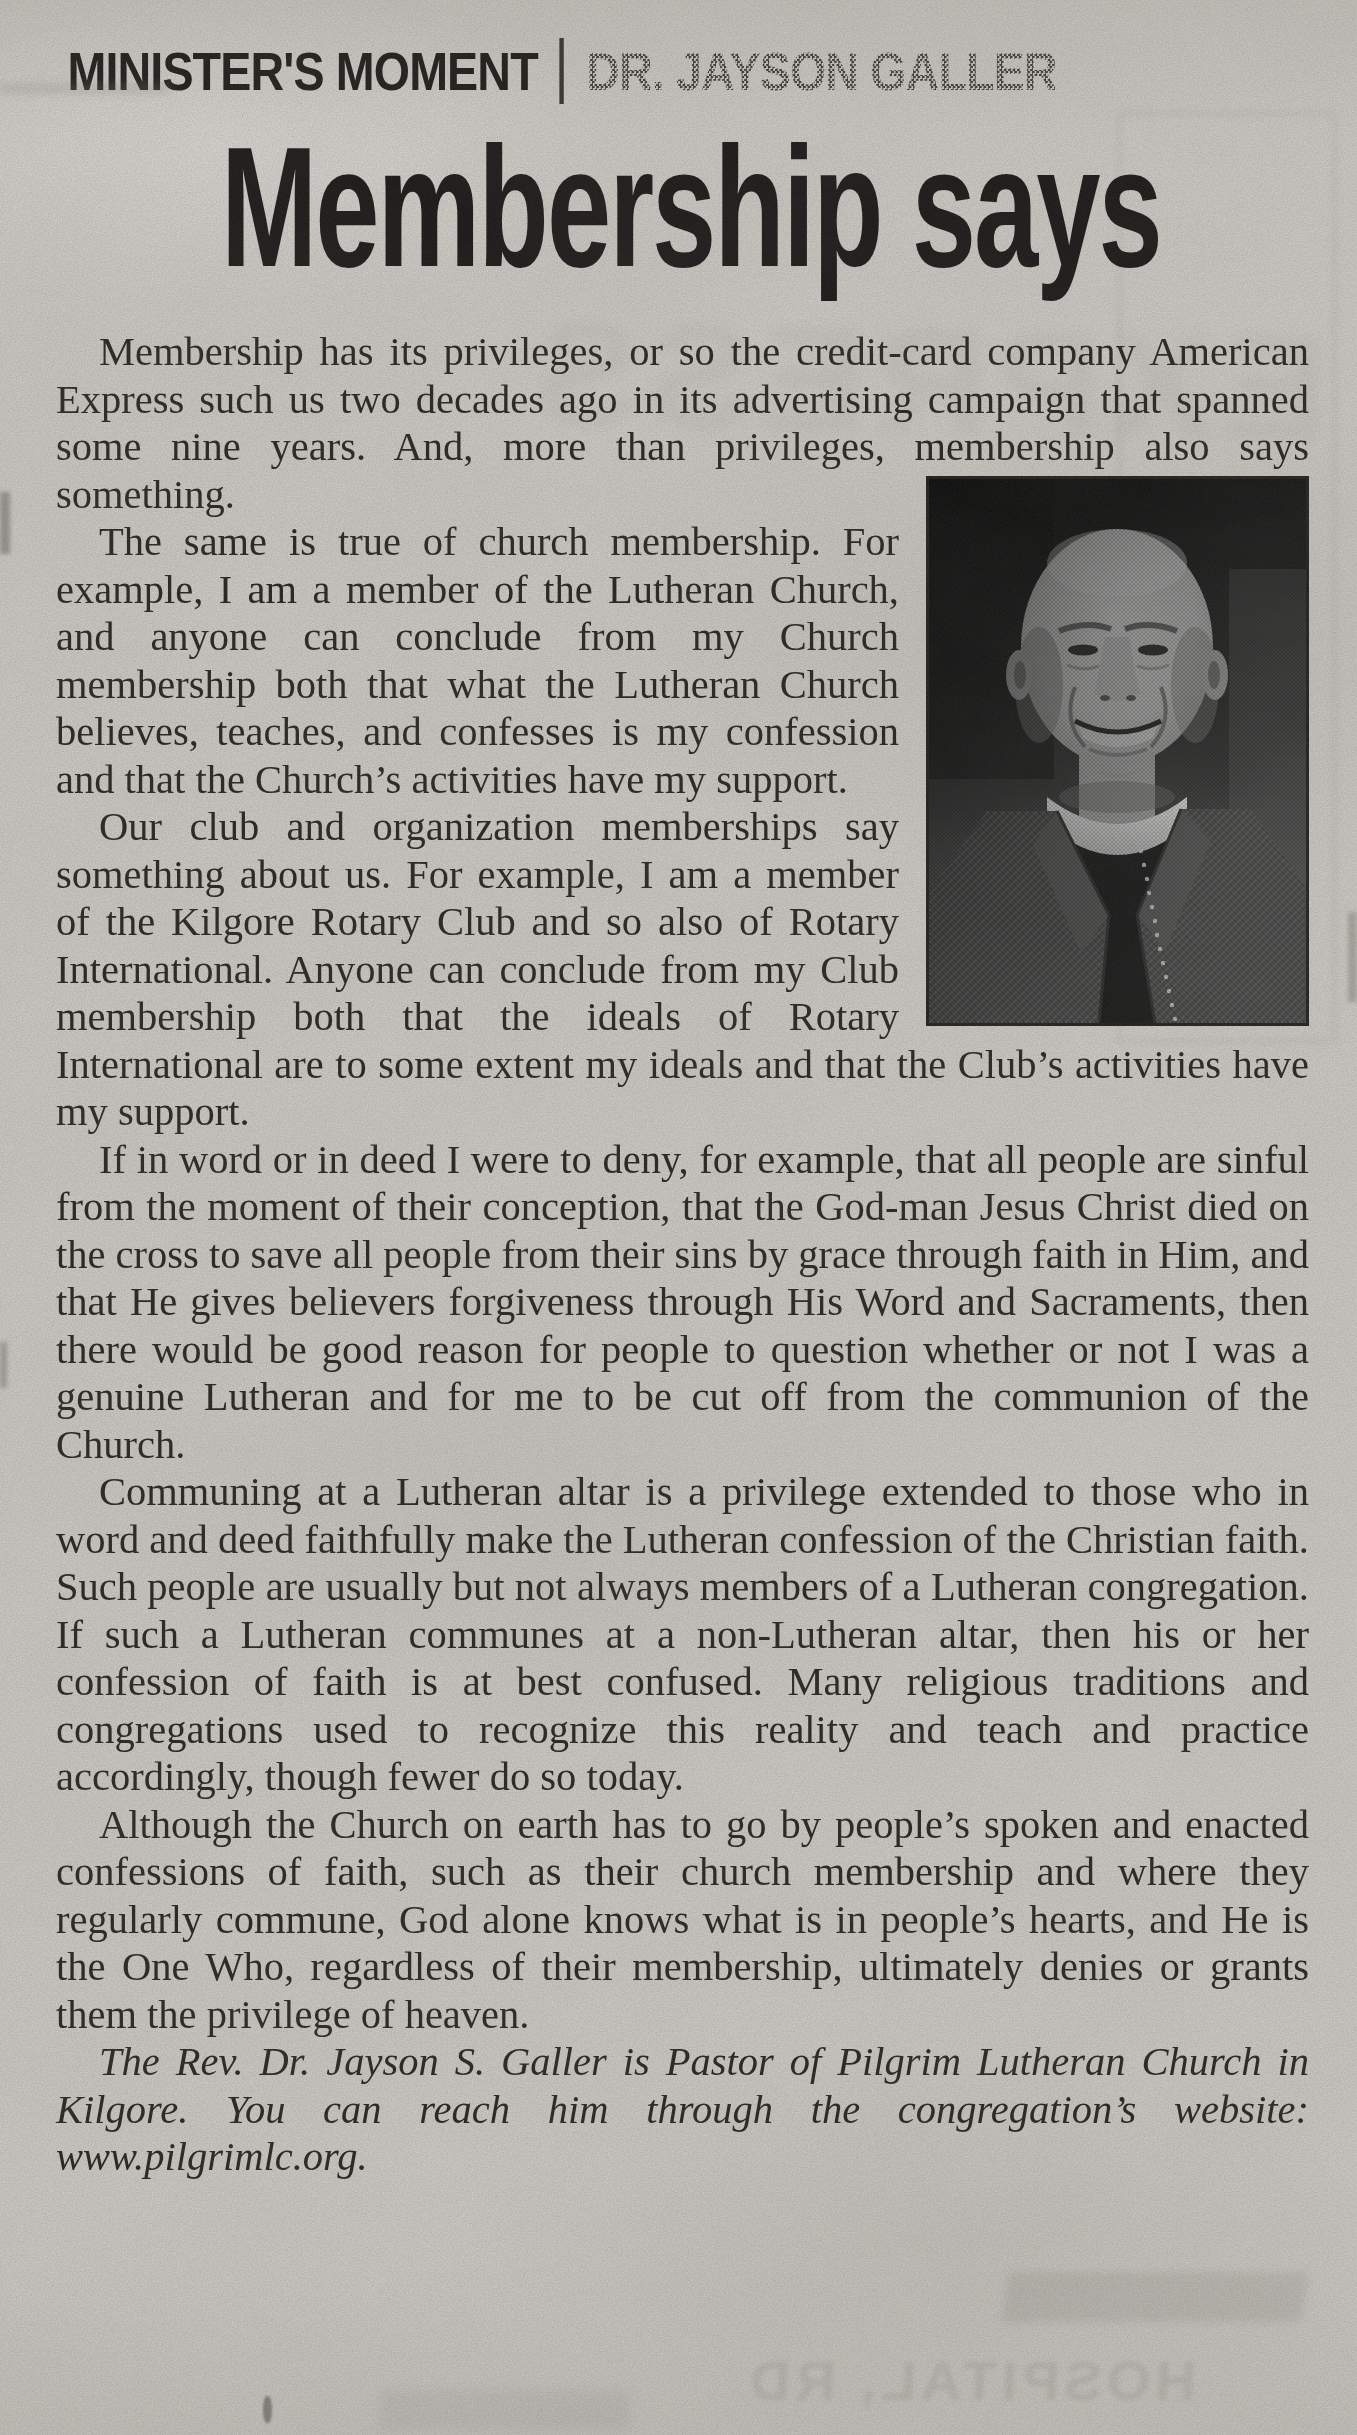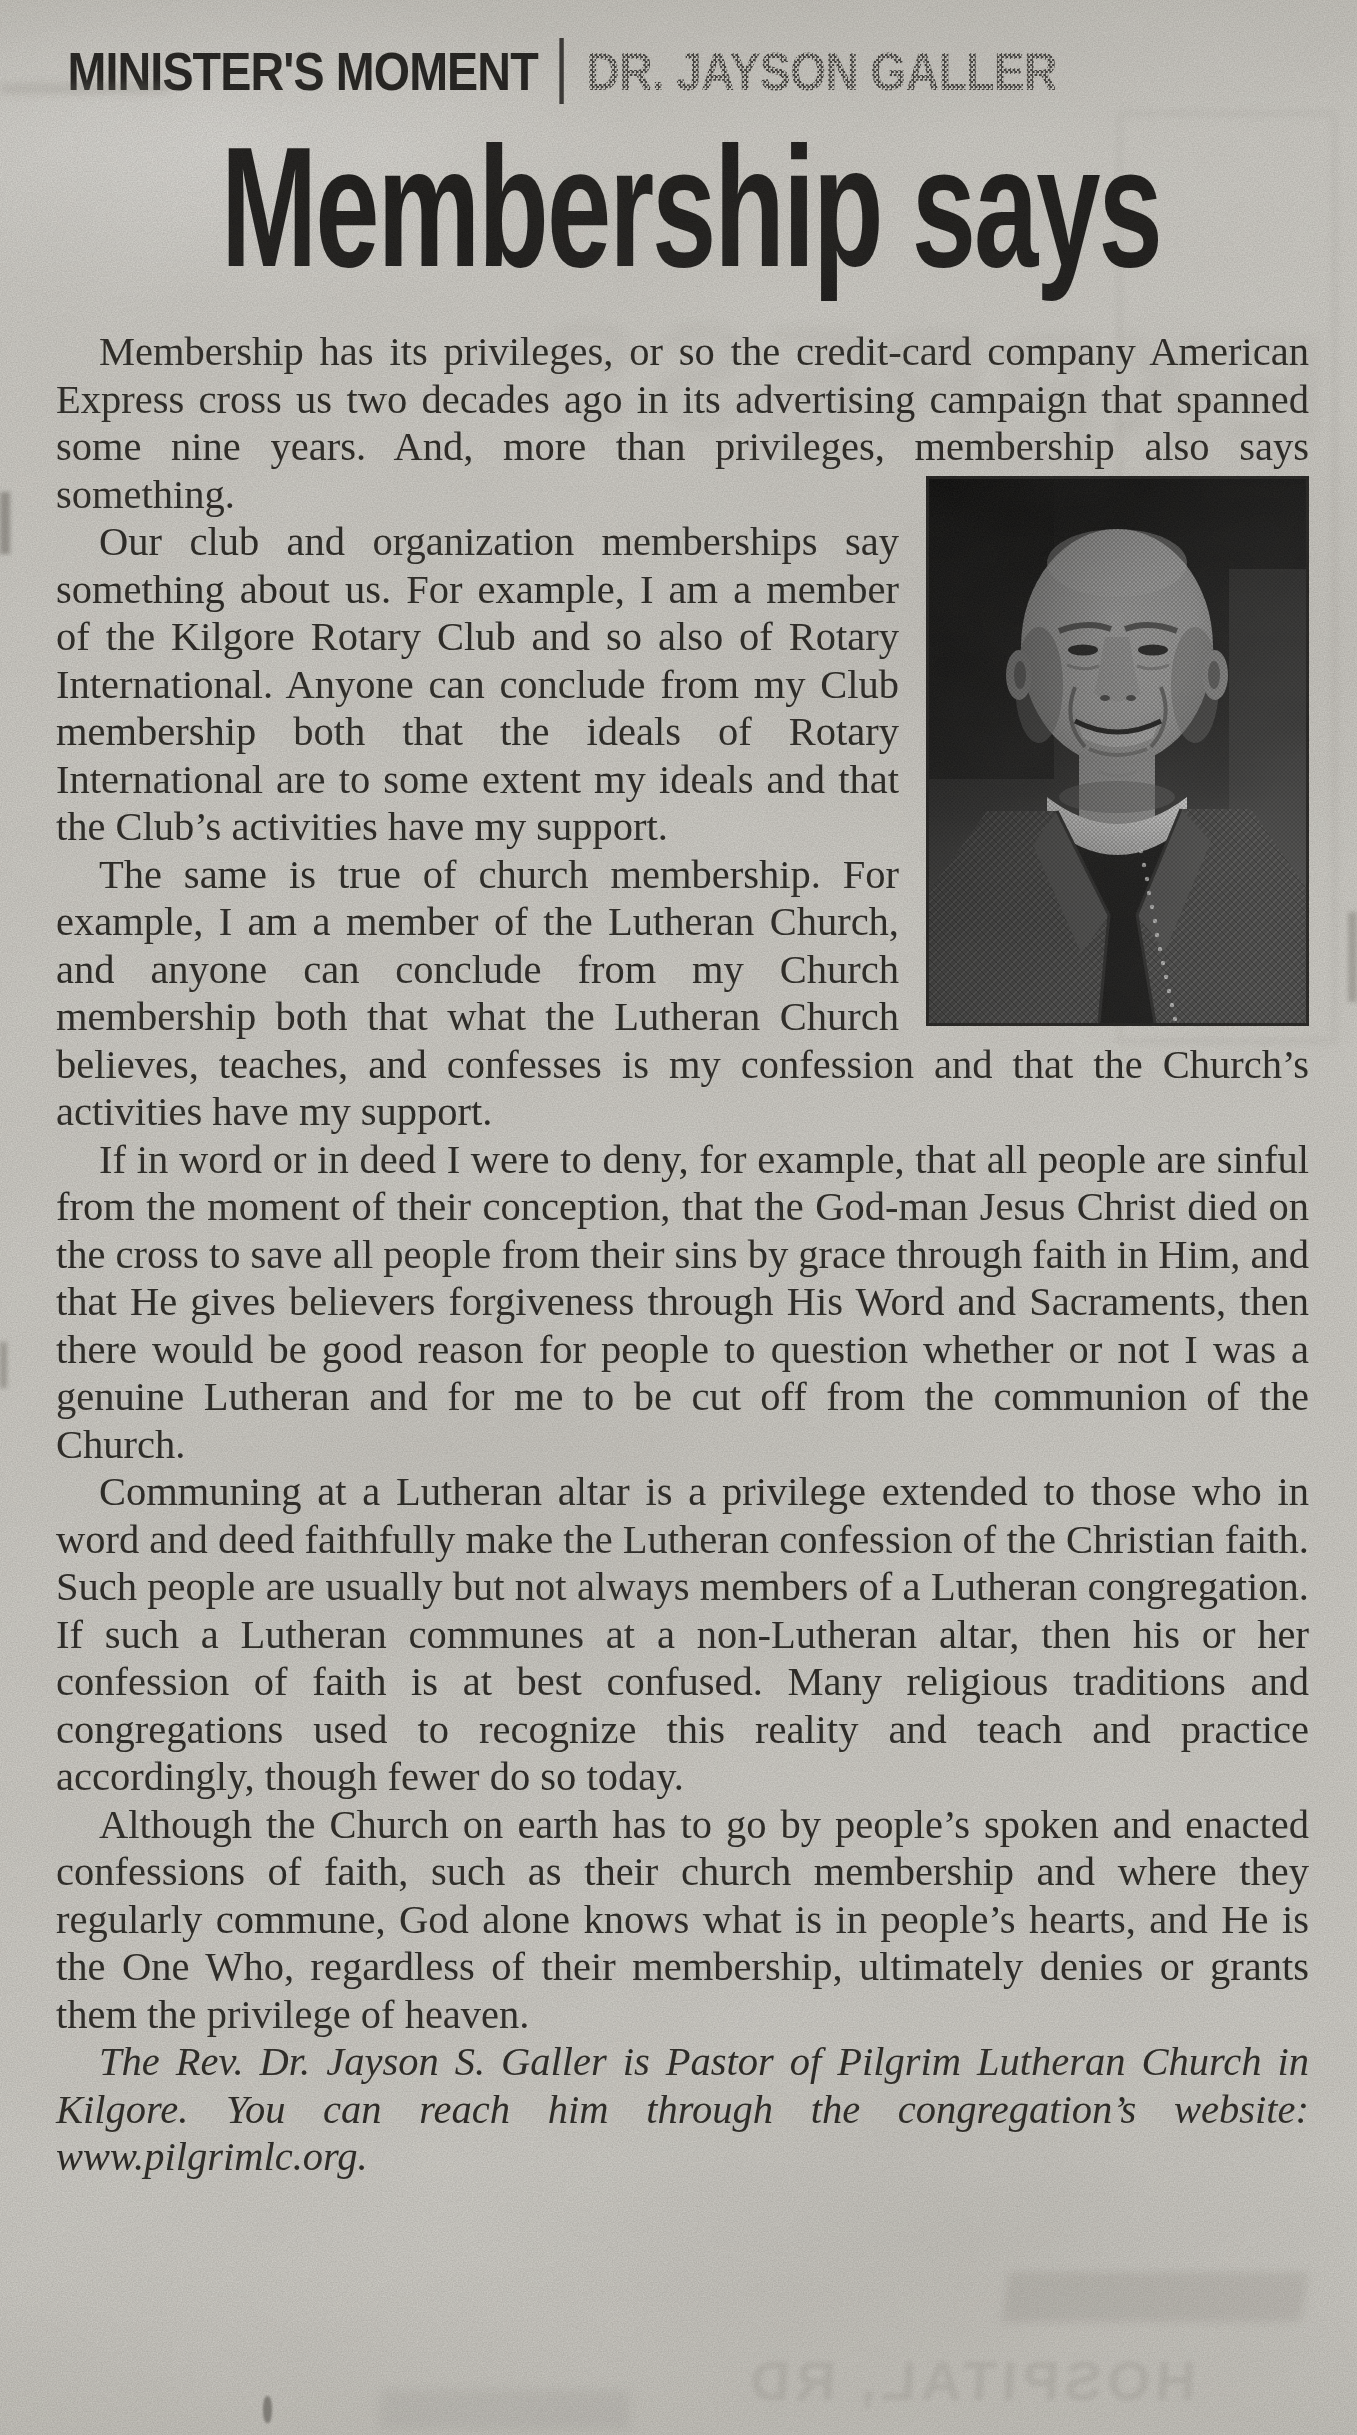--- a/index.html
+++ b/index.html
@@ -107,21 +107,21 @@
       <span class="kicker-bar"></span>
       <span class="kicker-author">DR. JAYSON GALLER</span>
     </div>
   </div>
 
   <h1 class="headline" style="margin:10px 0 0 0;">
     <span class="hl-line"><span class="hl-scale">Membership says</span></span>
   </h1>
 
   <div class="article">
-    <p>Membership has its privileges, or so the credit-card company American Express cross us two decades ago in its advertising campaign that spanned some nine years. And, more than privileges, membership also says something.</p>
+    <p>Membership has its privileges, or so the credit-card company American Express such us two decades ago in its advertising campaign that spanned some nine years. And, more than privileges, membership also says something.</p>
 
     <div class="photo-frame" role="img" aria-label="Halftone newspaper portrait of a smiling bald man wearing a clerical collar, dark clergy shirt and tweed jacket">
       <svg viewBox="0 0 377 544" preserveAspectRatio="none">
         <defs>
           <linearGradient id="pbg" x1="0" y1="0" x2="0" y2="1">
             <stop offset="0" stop-color="#141414"></stop>
             <stop offset=".45" stop-color="#2b2b2b"></stop>
             <stop offset=".8" stop-color="#545454"></stop>
             <stop offset="1" stop-color="#646464"></stop>
           </linearGradient>
@@ -211,22 +211,22 @@
           <circle cx="240" cy="512" r="2.2"></circle>
             <circle cx="243" cy="526" r="2.2"></circle>
           <circle cx="246" cy="540" r="2.2"></circle>
         </g>
 
         <rect width="377" height="544" fill="url(#pdots)" opacity=".22"></rect>
         <rect width="377" height="544" fill="url(#ptl)"></rect>
       </svg>
     </div>
 
+    <p>The same is true of church membership. For example, I am a member of the Lutheran Church, and anyone can conclude from my Church membership both that what the Lutheran Church believes, teaches, and confesses is my confession and that the Church’s activities have my support.</p>
     <p>Our club and organization memberships say something about us. For example, I am a member of the Kilgore Rotary Club and so also of Rotary International. Anyone can conclude from my Club membership both that the ideals of Rotary International are to some extent my ideals and that the Club’s activities have my support.</p>
-    <p>The same is true of church membership. For example, I am a member of the Lutheran Church, and anyone can conclude from my Church membership both that what the Lutheran Church believes, teaches, and confesses is my confession and that the Church’s activities have my support.</p>
     <p>If in word or in deed I were to deny, for example, that all people are sinful from the moment of their conception, that the God-man Jesus Christ died on the cross to save all people from their sins by grace through faith in Him, and that He gives believers forgiveness through His Word and Sacraments, then there would be good reason for people to question whether or not I was a genuine Lutheran and for me to be cut off from the communion of the Church.</p>
     <p>Communing at a Lutheran altar is a privilege extended to those who in word and deed faithfully make the Lutheran confession of the Christian faith. Such people are usually but not always members of a Lutheran congregation. If such a Lutheran communes at a non-Lutheran altar, then his or her confession of faith is at best confused. Many religious traditions and congregations used to recognize this reality and teach and practice accordingly, though fewer do so today.</p>
     <p>Although the Church on earth has to go by people’s spoken and enacted confessions of faith, such as their church membership and where they regularly commune, God alone knows what is in people’s hearts, and He is the One Who, regardless of their membership, ultimately denies or grants them the privilege of heaven.</p>
     <p class="tagline">The Rev. Dr. Jayson S. Galler is Pastor of Pilgrim Lutheran Church in Kilgore. You can reach him through the congregation’s website: www.pilgrimlc.org.</p>
   </div>
 </div>
 
 <div class="smudge-layer">
   <div class="smudge smudge-topband"></div>
   <div class="smudge smudge-left1"></div>

